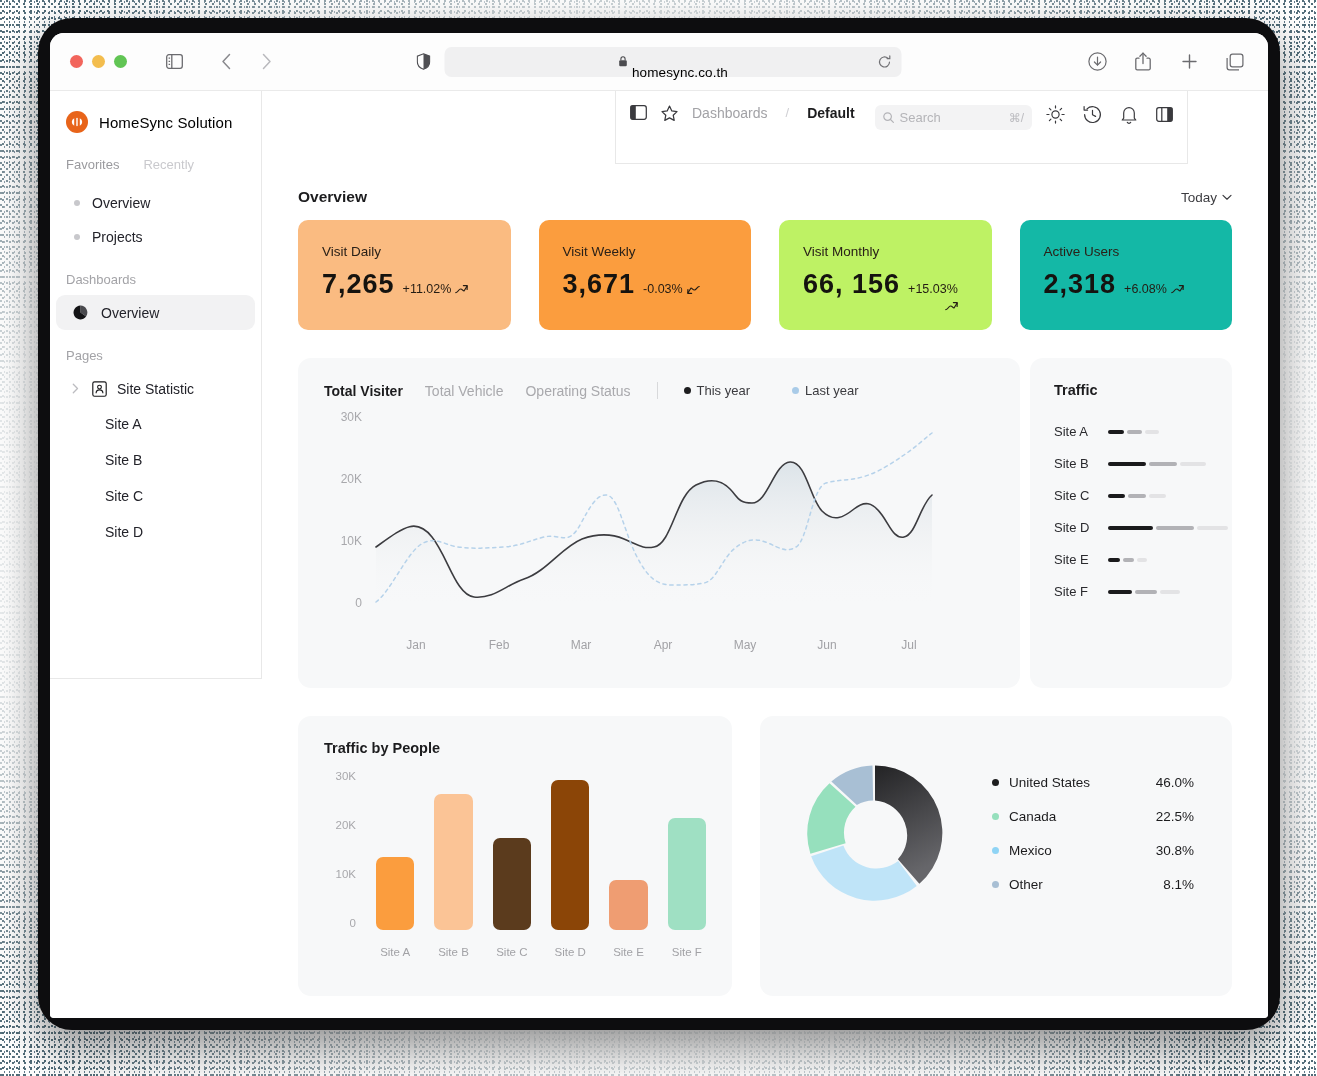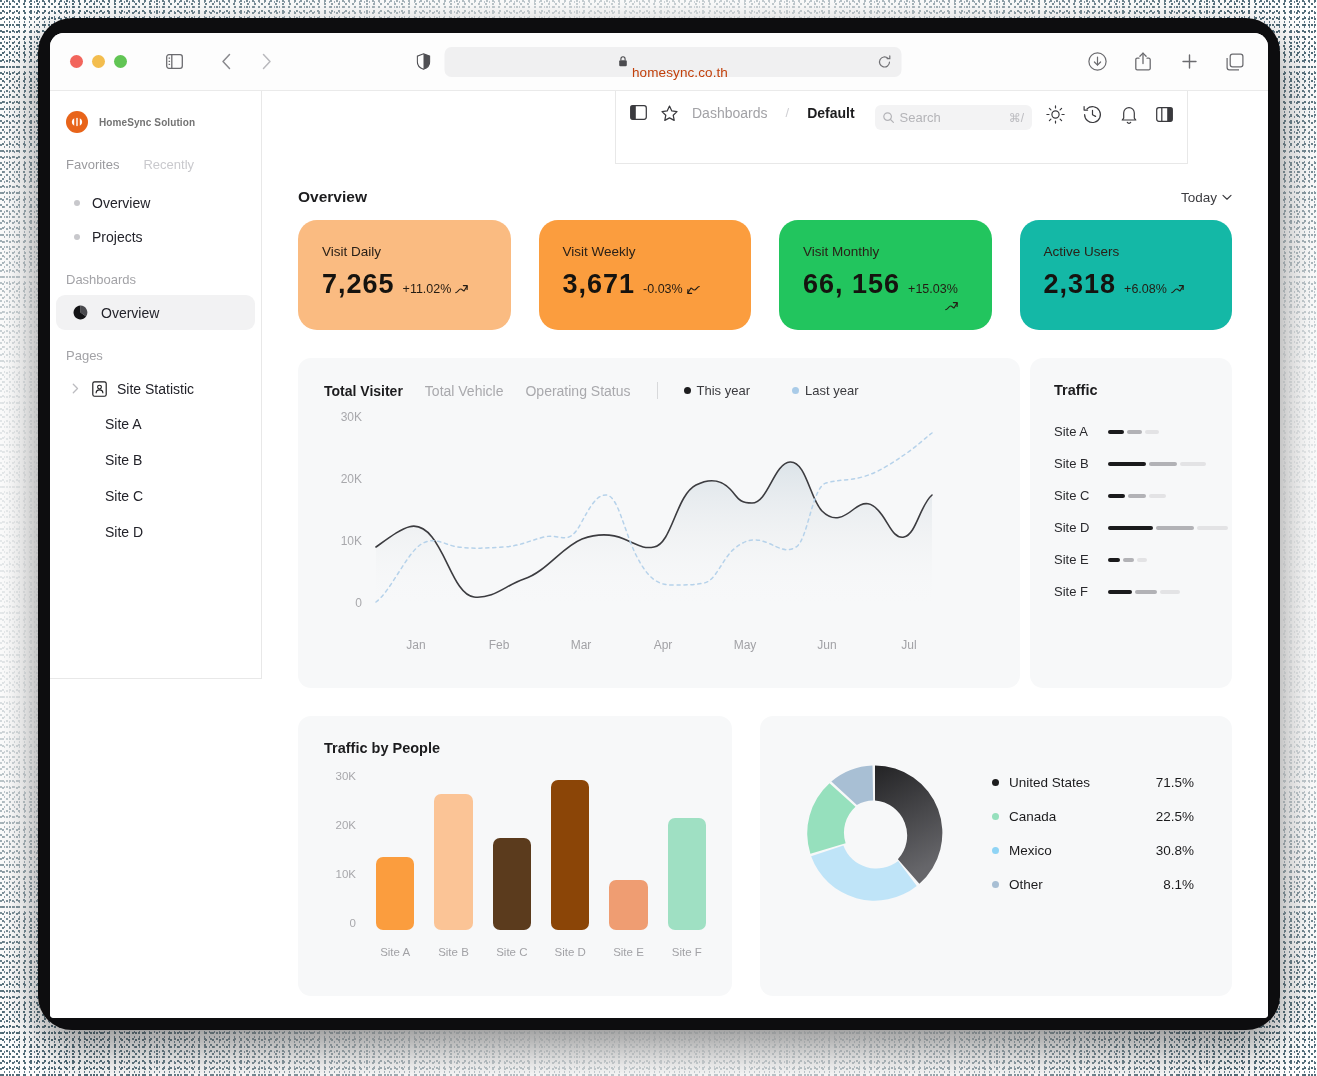--- a/index.html
+++ b/index.html
@@ -94,21 +94,21 @@
   .url-bar {
     flex: 1;
     height: 30px;
     background: #f0f0f1;
     border-radius: 7px;
     display: flex; align-items: center; justify-content: center;
     position: relative;
   }
   .url-inner { display: flex; align-items: center; gap: 5px; }
   .lock { color: #4b4b4f; display: flex; }
-  .url-text { font-size: 13.5px; color: #c2410c; letter-spacing: 0.1px; margin-top: 22px; }
+  .url-text { font-size: 13.5px; color: #000000; letter-spacing: 0.1px; margin-top: 22px; }
   .reload { position: absolute; right: 10px; color: #707074; display: flex; }
 
   .toolbar-right {
     margin-left: auto;
     display: flex; align-items: center; gap: 20px;
     color: #4a4a4e;
   }
 
   
   .app-body { display: flex; height: 927px; background: #ffffff; position: relative; }
@@ -127,21 +127,21 @@
     display: flex; align-items: center; gap: 11px;
     padding: 4px 16px 0 16px;
     margin-bottom: 24px;
   }
   .brand-logo {
     width: 22px; height: 22px; border-radius: 50%;
     background: #e8641a;
     display: flex; align-items: center; justify-content: center;
     flex-shrink: 0;
   }
-  .brand-name { font-size: 10px; color: #737373; font-weight: 700; letter-spacing: 0.1px; }
+  .brand-name { font-size: 15px; color: #000000; font-weight: 400; letter-spacing: 0.1px; }
 
   .tabs-row { display: flex; gap: 24px; padding: 0 16px; margin-bottom: 14px; }
   .tab-fav { font-size: 13px; color: #9a9a9e; }
   .tab-recent { font-size: 13px; color: #c9c9cd; }
 
   .nav-item {
     display: flex; align-items: center; gap: 12px;
     padding: 9px 16px;
     font-size: 14px;
     color: #23232a;
@@ -200,21 +200,21 @@
     padding: 24px 0 14px 0;
   }
   .section-title { font-size: 15.5px; font-weight: 600; color: #1c1c1e; }
   .range-picker { display: flex; align-items: center; gap: 5px; font-size: 13.5px; color: #3c3c40; }
 
   
   .kpi-row { display: flex; gap: 28px; }
   .kpi {
     flex: 1;
     height: 110px;
-    border-radius: 19px;
+    border-radius: 10px;
     padding: 24px 22px 0 24px;
     position: relative;
   }
   .kpi .k-label { font-size: 13.5px; color: #2a2118; margin-bottom: 10px; }
   .kpi .k-row { display: flex; align-items: baseline; gap: 8px; }
   .kpi .k-value { font-size: 27px; font-weight: 700; color: #15130f; letter-spacing: 1px; }
   .kpi .k-delta { font-size: 12.5px; color: #241c13; display: inline-flex; align-items: center; gap: 4px; }
   .kpi.wrapdelta .k-row { flex-wrap: wrap; }
   .kpi.wrapdelta .k-delta { display: block; text-align: right; line-height: 1.55; }
   .kpi.wrapdelta .arrow-blk { display: block; text-align: right; }
@@ -538,21 +538,21 @@
                 <span style="display:inline-flex">
                   <svg width="13" height="11" viewBox="0 0 13 11" fill="none" stroke="#241c13" stroke-width="1.2" stroke-linecap="round" stroke-linejoin="round">
                       <path d="M12.2 2.5 C10 2.5 9.4 6 7.4 6 C5.6 6 5.2 4 4 4 L1 8.8"></path>
                       <polyline points="4.6,9.4 0.8,9.3 0.9,5.6"></polyline>
                     </svg>
                 </span>
               </span>
             </div>
           </div>
 
-          <div class="kpi wrapdelta" style="background:#22c55e">
+          <div class="kpi wrapdelta" style="background:#bef264">
             <div class="k-label">Visit Monthly</div>
             <div class="k-row">
               <span class="k-value">66, 156</span>
               <span class="k-delta">
                 <span>+15.03%</span>
                 <span class="arrow-blk">
                   <svg width="13" height="11" viewBox="0 0 13 11" fill="none" stroke="#241c13" stroke-width="1.2" stroke-linecap="round" stroke-linejoin="round">
                       <path d="M0.8 8.6 C3 8.6 3.6 5 5.6 5 C7.4 5 7.8 7 9 7 L12 2.2"></path>
                       <polyline points="8.4,1.6 12.2,1.7 12.1,5.4"></polyline>
                     </svg>
@@ -760,21 +760,21 @@
 
                 <path d="M 8.3 76.6 A 54 54 0 0 1 23.6 20.2 L 44.4 38.9 A 28 28 0 0 0 36.5 68.2 Z" fill="#96e0bd"></path>
 
                 <path d="M 25.1 18.8 A 54 54 0 0 1 58 6.0 L 58.5 34.0 A 28 28 0 0 0 45.5 37.5 Z" fill="#a8bfd4"></path>
               </svg>
 
               <div class="donut-legend">
                 <div class="dl-row">
                   <span class="dl-dot" style="background:#1d1d1f"></span>
                   <span class="dl-name">United States</span>
-                  <span class="dl-val">71.5%</span>
+                  <span class="dl-val">46.0%</span>
                 </div>
                 <div class="dl-row">
                   <span class="dl-dot" style="background:#96e0bd"></span>
                   <span class="dl-name">Canada</span>
                   <span class="dl-val">22.5%</span>
                 </div>
                 <div class="dl-row">
                   <span class="dl-dot" style="background:#8fd4f5"></span>
                   <span class="dl-name">Mexico</span>
                   <span class="dl-val">30.8%</span>

